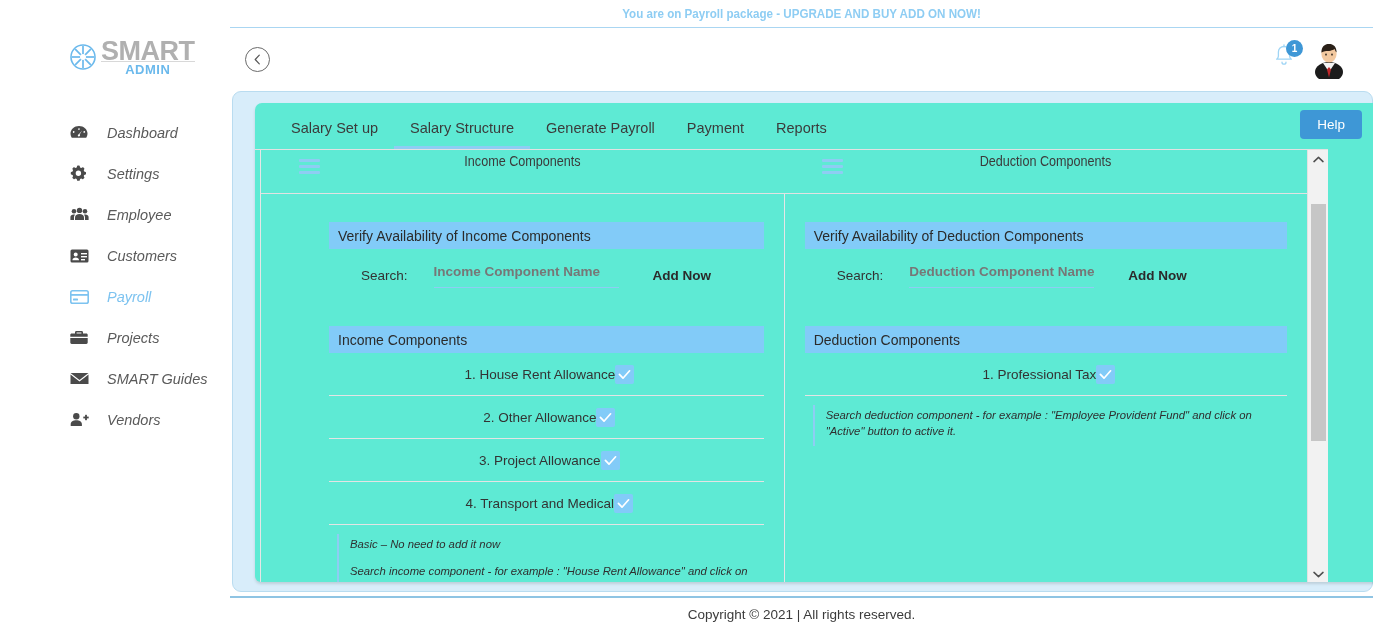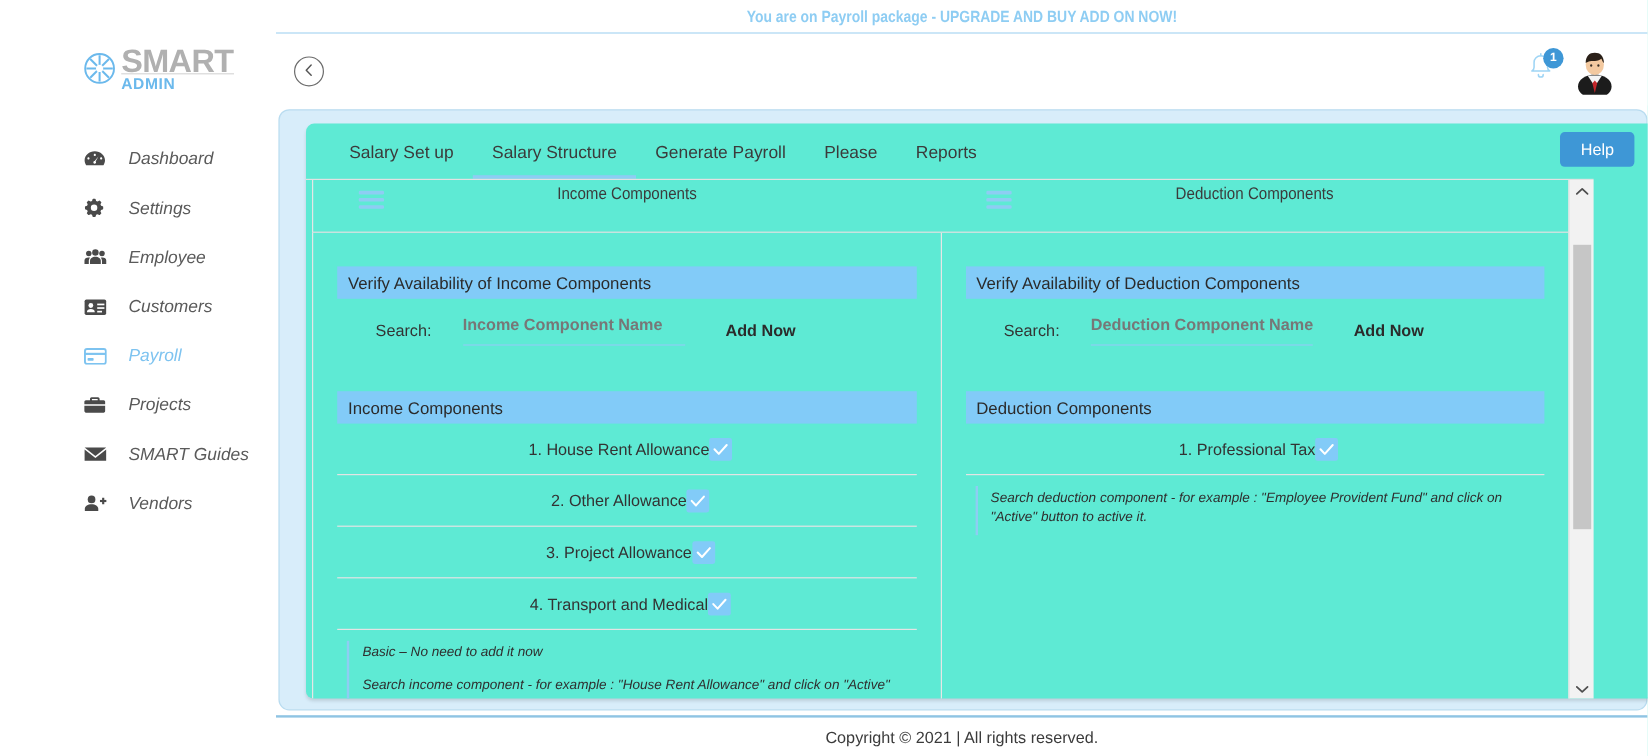--- a/index.html
+++ b/index.html
@@ -24,21 +24,21 @@
   }
   .logo-mark { width: 26px; height: 26px; flex: 0 0 26px; }
   .logo-text { margin-left: 5px; line-height: 1; }
   .logo-smart {
     font-size: 27px; font-weight: bold; color: #b0b0b0;
     letter-spacing: -0.5px; display: block;
   }
   .logo-admin {
     font-size: 13px; font-weight: bold; color: #6bb9ec;
     letter-spacing: 0.5px; display: block;
-    text-align: left; margin-top: -4px;
+    text-align: center; margin-top: -4px;
     border-top: 1px solid #d8d8d8; padding-top: 1px;
   }
   .nav { margin-top: 36px; font-style: italic; }
   .nav-item {
     display: flex; align-items: center;
     height: 41px; padding-left: 42px;
     color: #5a5a5a; font-size: 14.5px;
     cursor: pointer;
   }
   .nav-item .ic {
@@ -171,21 +171,21 @@
   }
 
   .panels {
     display: flex; padding-top: 0;
   }
   .panel {
     width: 50%; position: relative;
     border-left: 1px solid #e6e6e6;
     min-height: 390px;
   }
-  .panel:first-child { margin-left: 5px; }
+  .panel:first-child { margin-left: 5px; padding-left: 48px; }
   .panel-pad { padding: 0 20px 0 20px; }
 
   .blue-bar {
     background: #82cbf8; color: #2b2b2b;
     font-size: 14px; height: 27px;
     display: flex; align-items: center;
     padding-left: 9px; margin-top: 28px;
   }
   .panel .blue-bar.list-head { margin-top: 25px; }
 
@@ -420,21 +420,21 @@
   </div>
 </div>
 
 <div id="outer-card">
   <div id="inner-card">
 
     <div id="tabbar">
       <div class="tab">Salary Set up</div>
       <div class="tab active">Salary Structure</div>
       <div class="tab">Generate Payroll</div>
-      <div class="tab">Please</div>
+      <div class="tab">Payment</div>
       <div class="tab">Reports</div>
       <div id="help-button">Help</div>
     </div>
 
     <div id="scrollbody">
       <div id="scroll-viewport">
         <div id="scroll-inner">
 
           <div class="comp-head-row">
             <div class="comp-head-cell">

